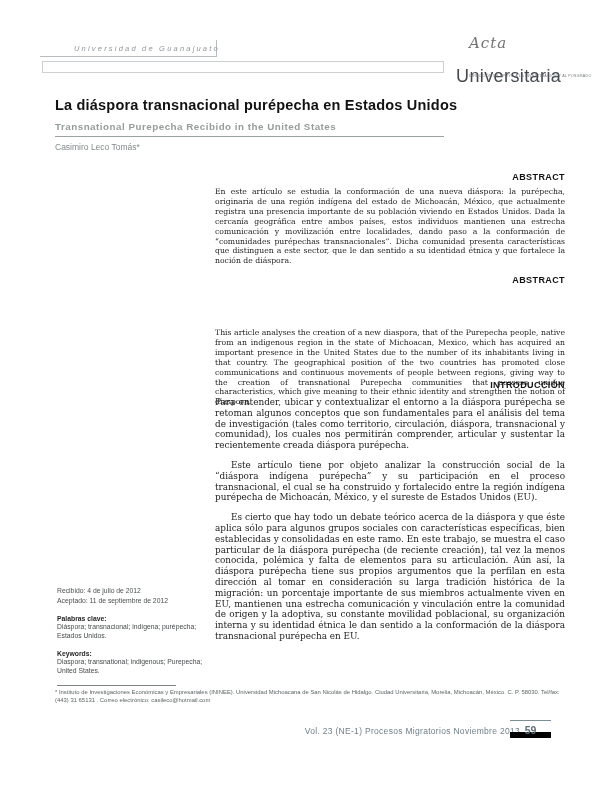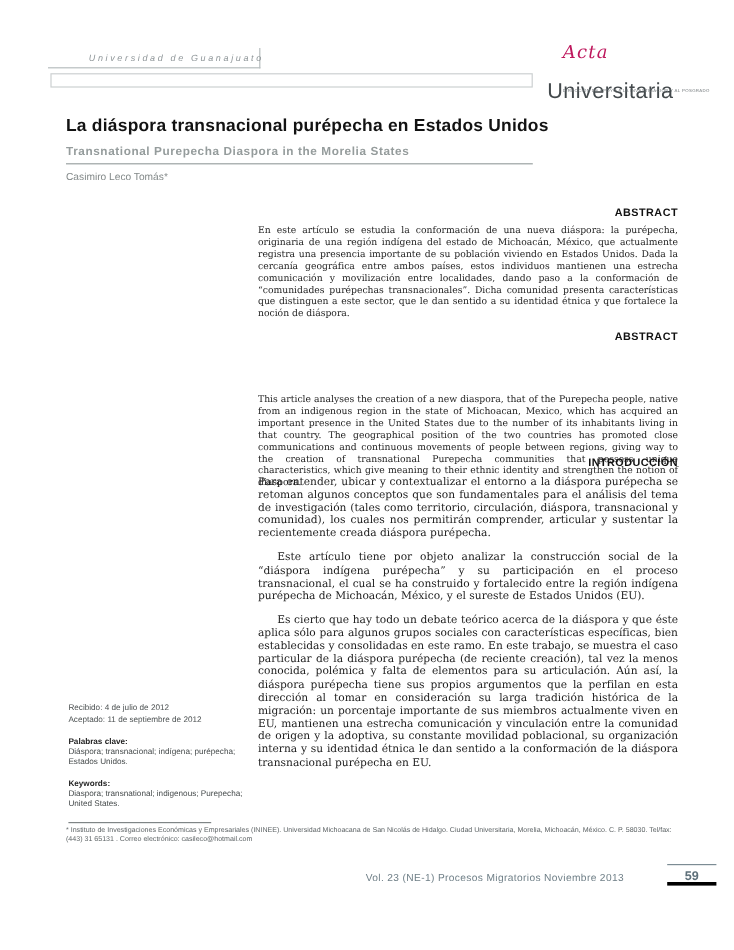--- a/index.html
+++ b/index.html
@@ -24,21 +24,21 @@
     color:#8f9699; white-space:nowrap;
   }
   .header-bar {
     position:absolute; left:42px; top:61px; width:402px; height:12px;
     border:1px solid #ccd0d1; background:#ffffff;
   }
   .logo { position:absolute; left:455px; top:33px; width:132px; height:52px; }
   .logo-acta {
     position:absolute; left:14px; top:1px;
     font-family:"DejaVu Serif", serif; font-style:italic;
-    font-size:15px; color:#be185d; letter-spacing:1px;
+    font-size:15px; color:#737373; letter-spacing:1px;
   }
   .logo-universitaria {
     position:absolute; left:1px; top:13px;
     font-size:18px; color:#43494c; letter-spacing:0.4px;margin-top:20px;
   }
   .logo-tagline {
     position:absolute; left:14px; top:41px;
     font-size:3.6px; letter-spacing:0.3px; color:#6d7376; white-space:nowrap;
   }
 
@@ -102,43 +102,43 @@
     position:absolute; left:55px; top:689px; width:512px;
     font-size:5.9px; line-height:7.6px; color:#5e6466;
   }
 
   
   .footer-volume {
     position:absolute; right:92px; top:726px;
     font-size:8.5px; color:#6f7f87; letter-spacing:0.3px; white-space:nowrap;
   }
   .page-number {
-    position:absolute; left:556px; top:720px; width:41px; height:18px;
-    border-top:1px solid #7c8c94; border-bottom:3px solid #000000;
+    position:absolute; left:510px; top:720px; width:41px; height:18px;
+    border-top:1px solid #7c8c94; border-bottom:6px solid #000000;
     text-align:center; line-height:18px;
     font-size:10.5px; font-weight:bold; color:#5e707a;
   }
 </style>
 </head>
 <body>
 
 <div class="page">
 
   <div class="uni-rule"></div>
   <div class="uni-label">Universidad de Guanajuato</div>
   <div class="header-bar"></div>
 
   <div class="logo">
     <div class="logo-acta">Acta</div>
     <div class="logo-universitaria">Universitaria</div>
     <div class="logo-tagline">DIRECCIÓN DE APOYO A LA INVESTIGACIÓN Y AL POSGRADO</div>
   </div>
 
   <div class="title">La diáspora transnacional purépecha en Estados Unidos</div>
-  <div class="subtitle">Transnational Purepecha Diaspora in the Morelia States</div>
+  <div class="subtitle">Transnational Purepecha Recibido in the United States</div>
   <div class="subtitle-rule"></div>
   <div class="author">Casimiro Leco Tomás*</div>
 
   <div class="main-col">
     <div class="sec-heading h-resumen">ABSTRACT</div>
     <div class="abs-body b-resumen">En este artículo se estudia la conformación de una nueva diáspora: la purépecha, originaria de una región indígena del estado de Michoacán, México, que actualmente registra una presencia importante de su población viviendo en Estados Unidos. Dada la cercanía geográfica entre ambos países, estos individuos mantienen una estrecha comunicación y movilización entre localidades, dando paso a la conformación de “comunidades purépechas transnacionales”. Dicha comunidad presenta características que distinguen a este sector, que le dan sentido a su identidad étnica y que fortalece la noción de diáspora.</div>
 
     <div class="sec-heading h-abstract">ABSTRACT</div>
     <div class="abs-body b-abstract">This article analyses the creation of a new diaspora, that of the Purepecha people, native from an indigenous region in the state of Michoacan, Mexico, which has acquired an important presence in the United States due to the number of its inhabitants living in that country. The geographical position of the two countries has promoted close communications and continuous movements of people between regions, giving way to the creation of transnational Purepecha communities that possess unique characteristics, which give meaning to their ethnic identity and strengthen the notion of diaspora.</div>
 

